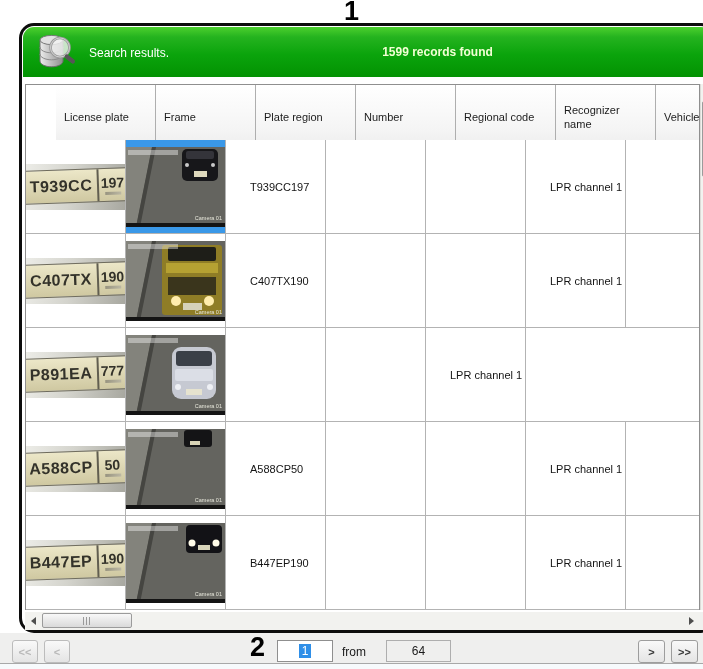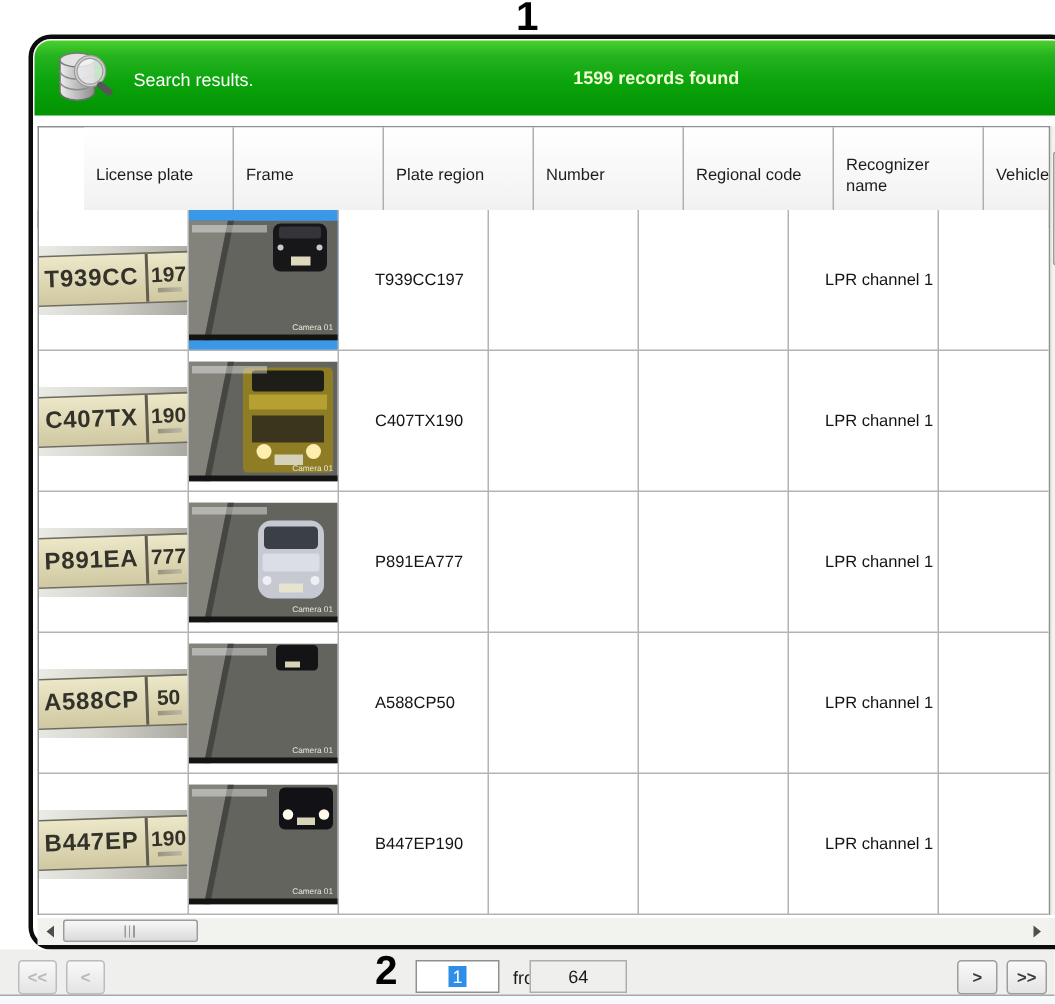--- a/index.html
+++ b/index.html
@@ -95,21 +95,21 @@
            background:linear-gradient(180deg,#f9f9f9,#e4e4e4); font-size:11px; font-weight:700;
            display:flex; align-items:center; justify-content:center; color:#3a3a3a; }
   .pgbtn.disabled { color:#b9b9b9; border-color:#bcbcbc; }
   #btn-first { left:12px; } #btn-prev { left:44px; }
   #btn-next { left:638px; width:27px; } #btn-last { left:671px; width:27px; }
   #page-input { position:absolute; left:277px; top:7px; width:56px; height:22px; background:#fff;
                 border:1px solid #8f8f8f; display:flex; align-items:center; justify-content:center;
                 font-size:12px; color:#000; }
   #page-input .sel-text { background:#2f8fe8; color:#fff; padding:0 3px; }
   #from-label { position:absolute; left:342px; top:12px; font-size:12px; color:#1a1a1a; }
-  #total-box { position:absolute; left:353px; top:7px; width:65px; height:22px; background:#efefee;
+  #total-box { position:absolute; left:386px; top:7px; width:65px; height:22px; background:#efefee;
                border:1px solid #aeaeae; display:flex; align-items:center; justify-content:center;
                font-size:12px; color:#1a1a1a; }
 </style>
 </head>
 <body>
 
 <div id="callout1" class="callout">1</div>
 
 <div id="window">
 
@@ -237,21 +237,20 @@
         <rect x="50" y="16" width="36" height="15" rx="3" fill="#3b4048"></rect>
         <rect x="49" y="34" width="38" height="12" rx="2" fill="#dbdee6"></rect>
         <circle cx="52" cy="52" r="3" fill="#eef0f4"></circle>
           <circle cx="84" cy="52" r="3" fill="#eef0f4"></circle>
         <rect x="60" y="54" width="16" height="6" fill="#e6e3cf"></rect>
         <rect x="0" y="76" width="100" height="4" fill="#141414"></rect>
         <rect x="2" y="3" width="50" height="5" fill="#ffffff" opacity="0.4"></rect>
         <text x="96" y="73" font-size="5.5" fill="#e6e6da" text-anchor="end">Camera 01</text>
       </svg>
     </div>
-    <div class="cell c2">P891EA777</div>
     <div class="cell c3"></div>
     <div class="cell c4"></div>
     <div class="cell c5">LPR channel 1</div>
     <div class="cell c6"></div>
   </div>
 
   <div class="trow r3">
     <div class="cell c0 platecell">
       <div class="plate-crop">
         <div class="plate-strip">

